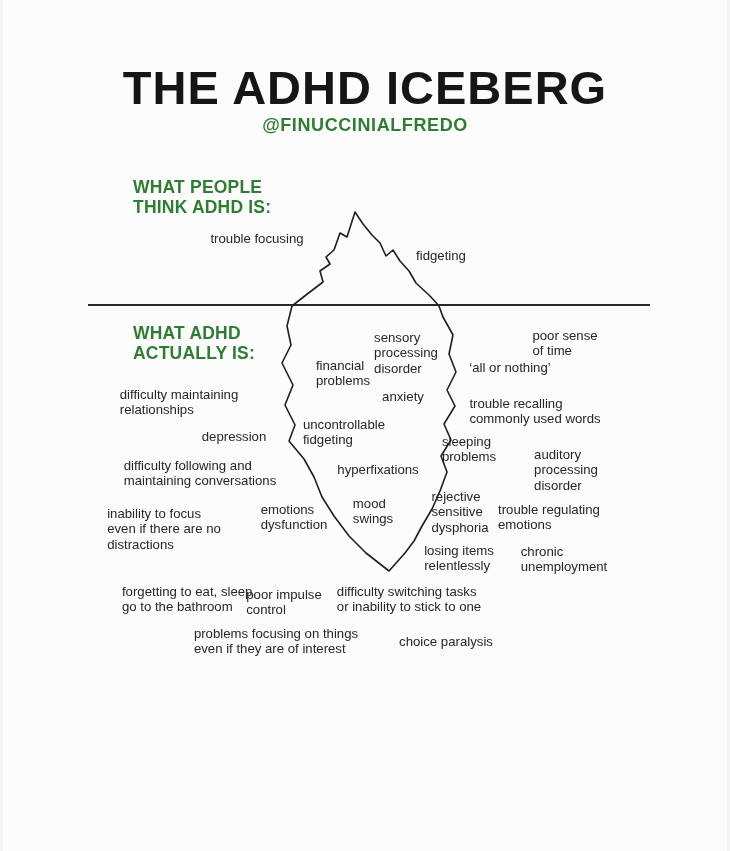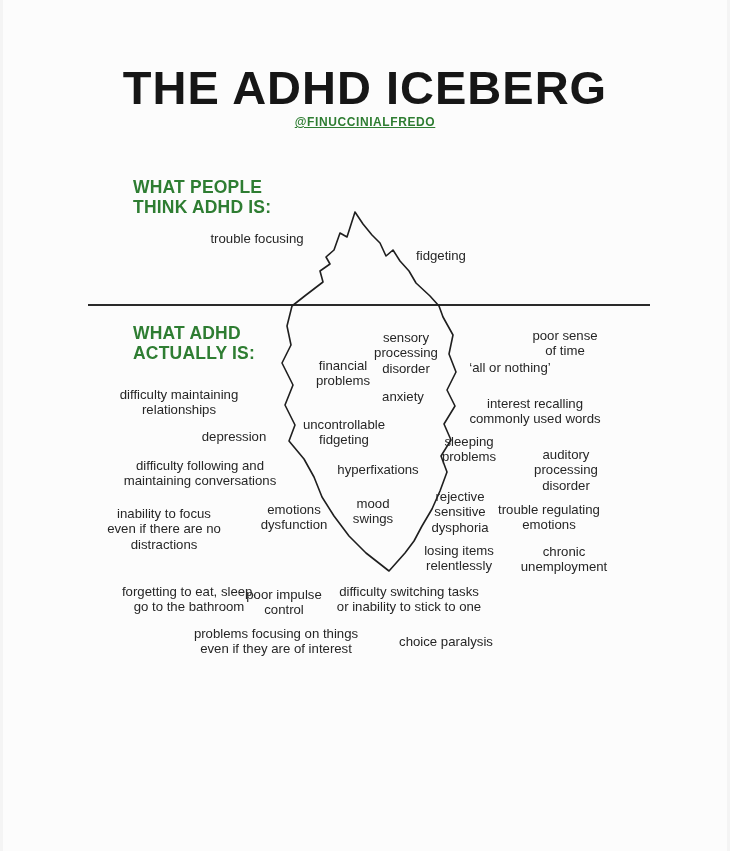--- a/index.html
+++ b/index.html
@@ -23,42 +23,40 @@
     font-weight: 800;
     letter-spacing: 1px;
     color: #161616;
     white-space: nowrap;
   }
   .credit {
     position: absolute;
     left: 50%;
     top: 115px;
     transform: translateX(-50%);
-    font-size: 12px;
+    font-size: 18px;
     font-weight: 700;
     letter-spacing: 0.6px;
     color: #2e7d32;
     white-space: nowrap;
-    text-decoration: underline;
   }
   .heading {
     position: absolute;
     font-size: 17.5px;
     font-weight: 700;
     line-height: 1.12;
     color: #2e7d32;
     white-space: pre-line;
     letter-spacing: 0.2px;
   }
   .heading-above { left: 130px; top: 166px; margin-top: 12px; }
   .heading-below { left: 130px; top: 324px; }
   .lbl {
     position: absolute;
     transform: translateX(-50%);
-    text-align: center;
     font-size: 13.2px;
     line-height: 1.16;
     color: #262626;
     white-space: pre-line;
   }
   svg.scene {
     position: absolute;
     left: 0; top: 0;
     width: 730px; height: 851px;
   }
@@ -95,21 +93,21 @@
 processing
 disorder</div>
   <div class="lbl" style="left:562px; top:328px">poor sense
 of time</div>
   <div class="lbl" style="left:340px; top:358px">financial
 problems</div>
   <div class="lbl" style="left:507px; top:360px">‘all or nothing’</div>
   <div class="lbl" style="left:176px; top:387px">difficulty maintaining
 relationships</div>
   <div class="lbl" style="left:400px; top:389px">anxiety</div>
-  <div class="lbl" style="left:532px; top:396px">interest recalling
+  <div class="lbl" style="left:532px; top:396px">trouble recalling
 commonly used words</div>
   <div class="lbl" style="left:341px; top:417px">uncontrollable
 fidgeting</div>
   <div class="lbl" style="left:231px; top:429px">depression</div>
   <div class="lbl" style="left:466px; top:434px">sleeping
 problems</div>
   <div class="lbl" style="left:563px; top:447px">auditory
 processing
 disorder</div>
   <div class="lbl" style="left:197px; top:458px">difficulty following and

